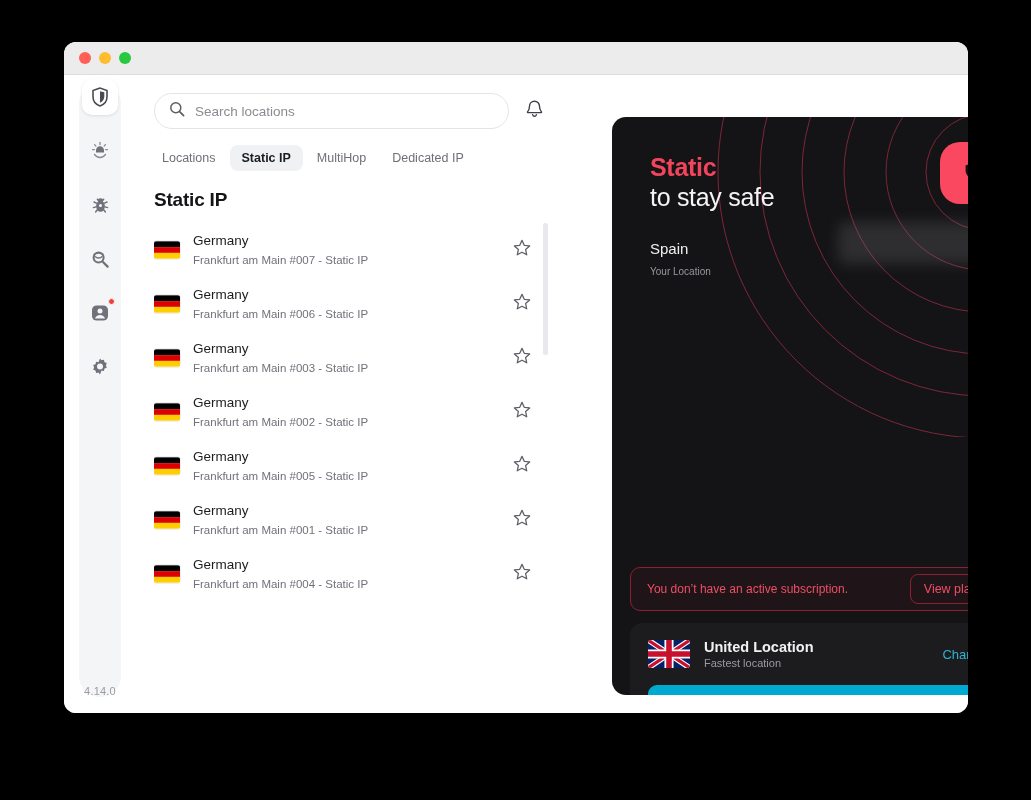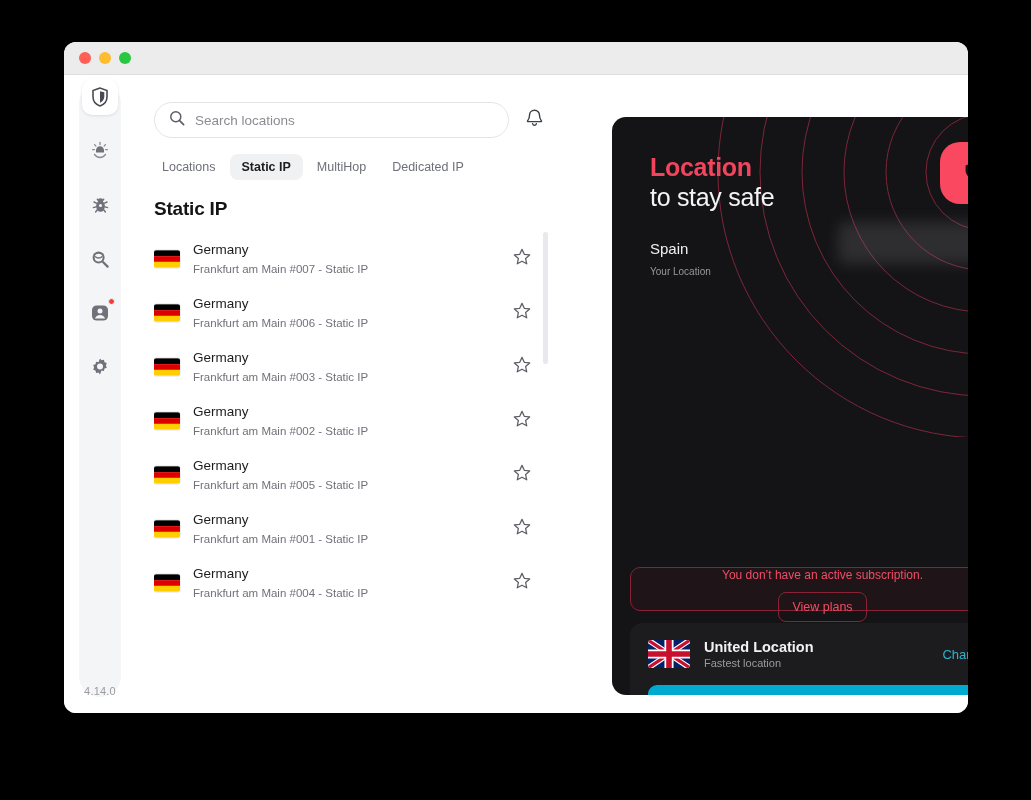--- a/index.html
+++ b/index.html
@@ -77,21 +77,21 @@
     bottom: 16px; left: 0; right: 0;
     text-align: center;
     font-size: 11px;
     color: #9b9ba1;
     letter-spacing: .2px;
   }
 
   
   .mid {
     width: 412px;
-    padding: 27px 0 0 18px;
+    padding: 18px 0 0 18px;
     position: relative;
   }
   .search-row { display: flex; align-items: center; gap: 12px; }
   .search-box {
     flex: 1;
     height: 36px;
     border: 1px solid #e3e4e8;
     border-radius: 18px;
     display: flex; align-items: center;
     padding: 0 14px;
@@ -241,21 +241,20 @@
   .sub-banner {
     position: absolute;
     left: 18px; right: 18px; top: 450px;
     height: 44px;
     border: 1px solid #8a2236;
     background: #1f1417;
     border-radius: 10px;
     display: flex; align-items: center;
     padding: 0 7px 0 16px;
     gap: 10px;
-    flex-direction: column;
   }
   .sub-text {
     flex: 1;
     font-size: 12px;
     color: #ef4e66;
   }
   .view-plans {
     border: 1px solid #8a2236;
     color: #ef4e66;
     background: transparent;
@@ -565,21 +564,21 @@
           <span>
             <svg width="17" height="20" viewBox="0 0 17 20">
               <path d="M8.5 2.2L2.6 4.4v5.2c0 3.6 2.4 6.6 5.9 7.9 3.5-1.3 5.9-4.3 5.9-7.9V4.4L8.5 2.2z" fill="#1b0e12"></path>
             </svg>
           </span>
         </div>
 
         <div class="blurbox"></div>
 
         <div class="hero-text">
-          <div class="h-connect">Location</div>
+          <div class="h-connect">Static</div>
           <div class="h-stay">to stay safe</div>
           <div class="h-country">Spain</div>
           <div class="h-sub">Your Location</div>
         </div>
       </div>
 
       <div class="sub-banner">
         <div class="sub-text">You don’t have an active subscription.</div>
         <button class="view-plans">View plans</button>
       </div>

